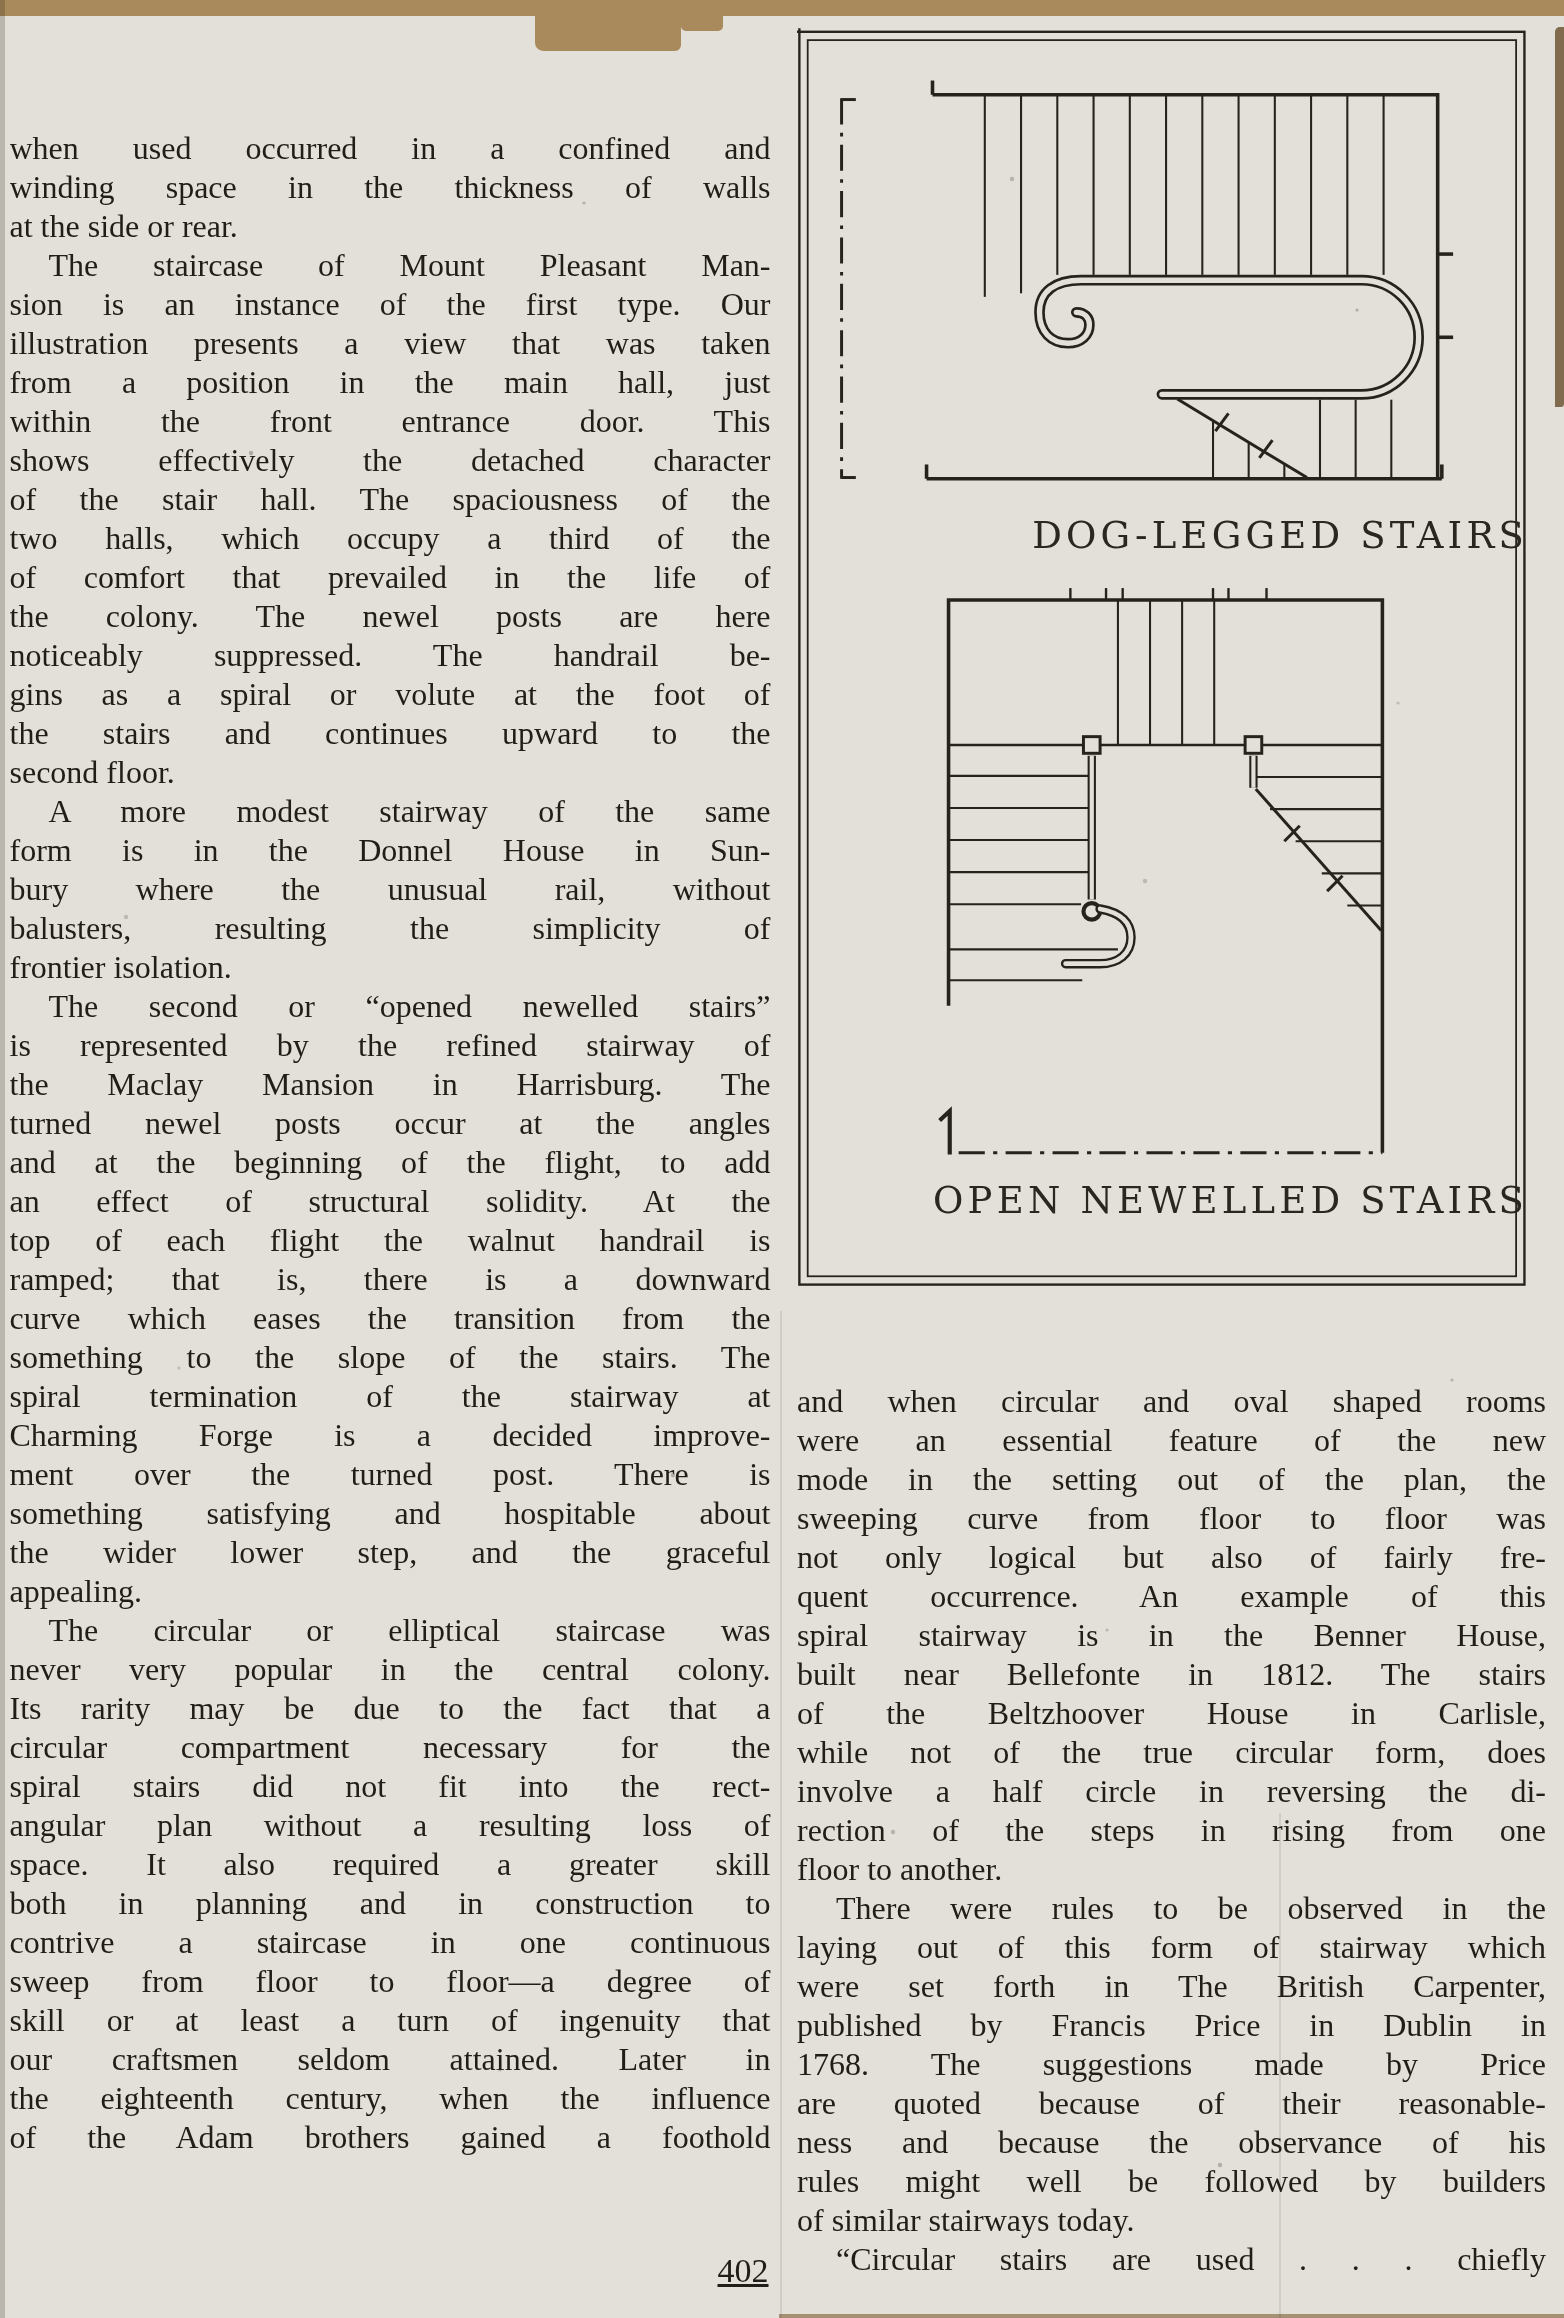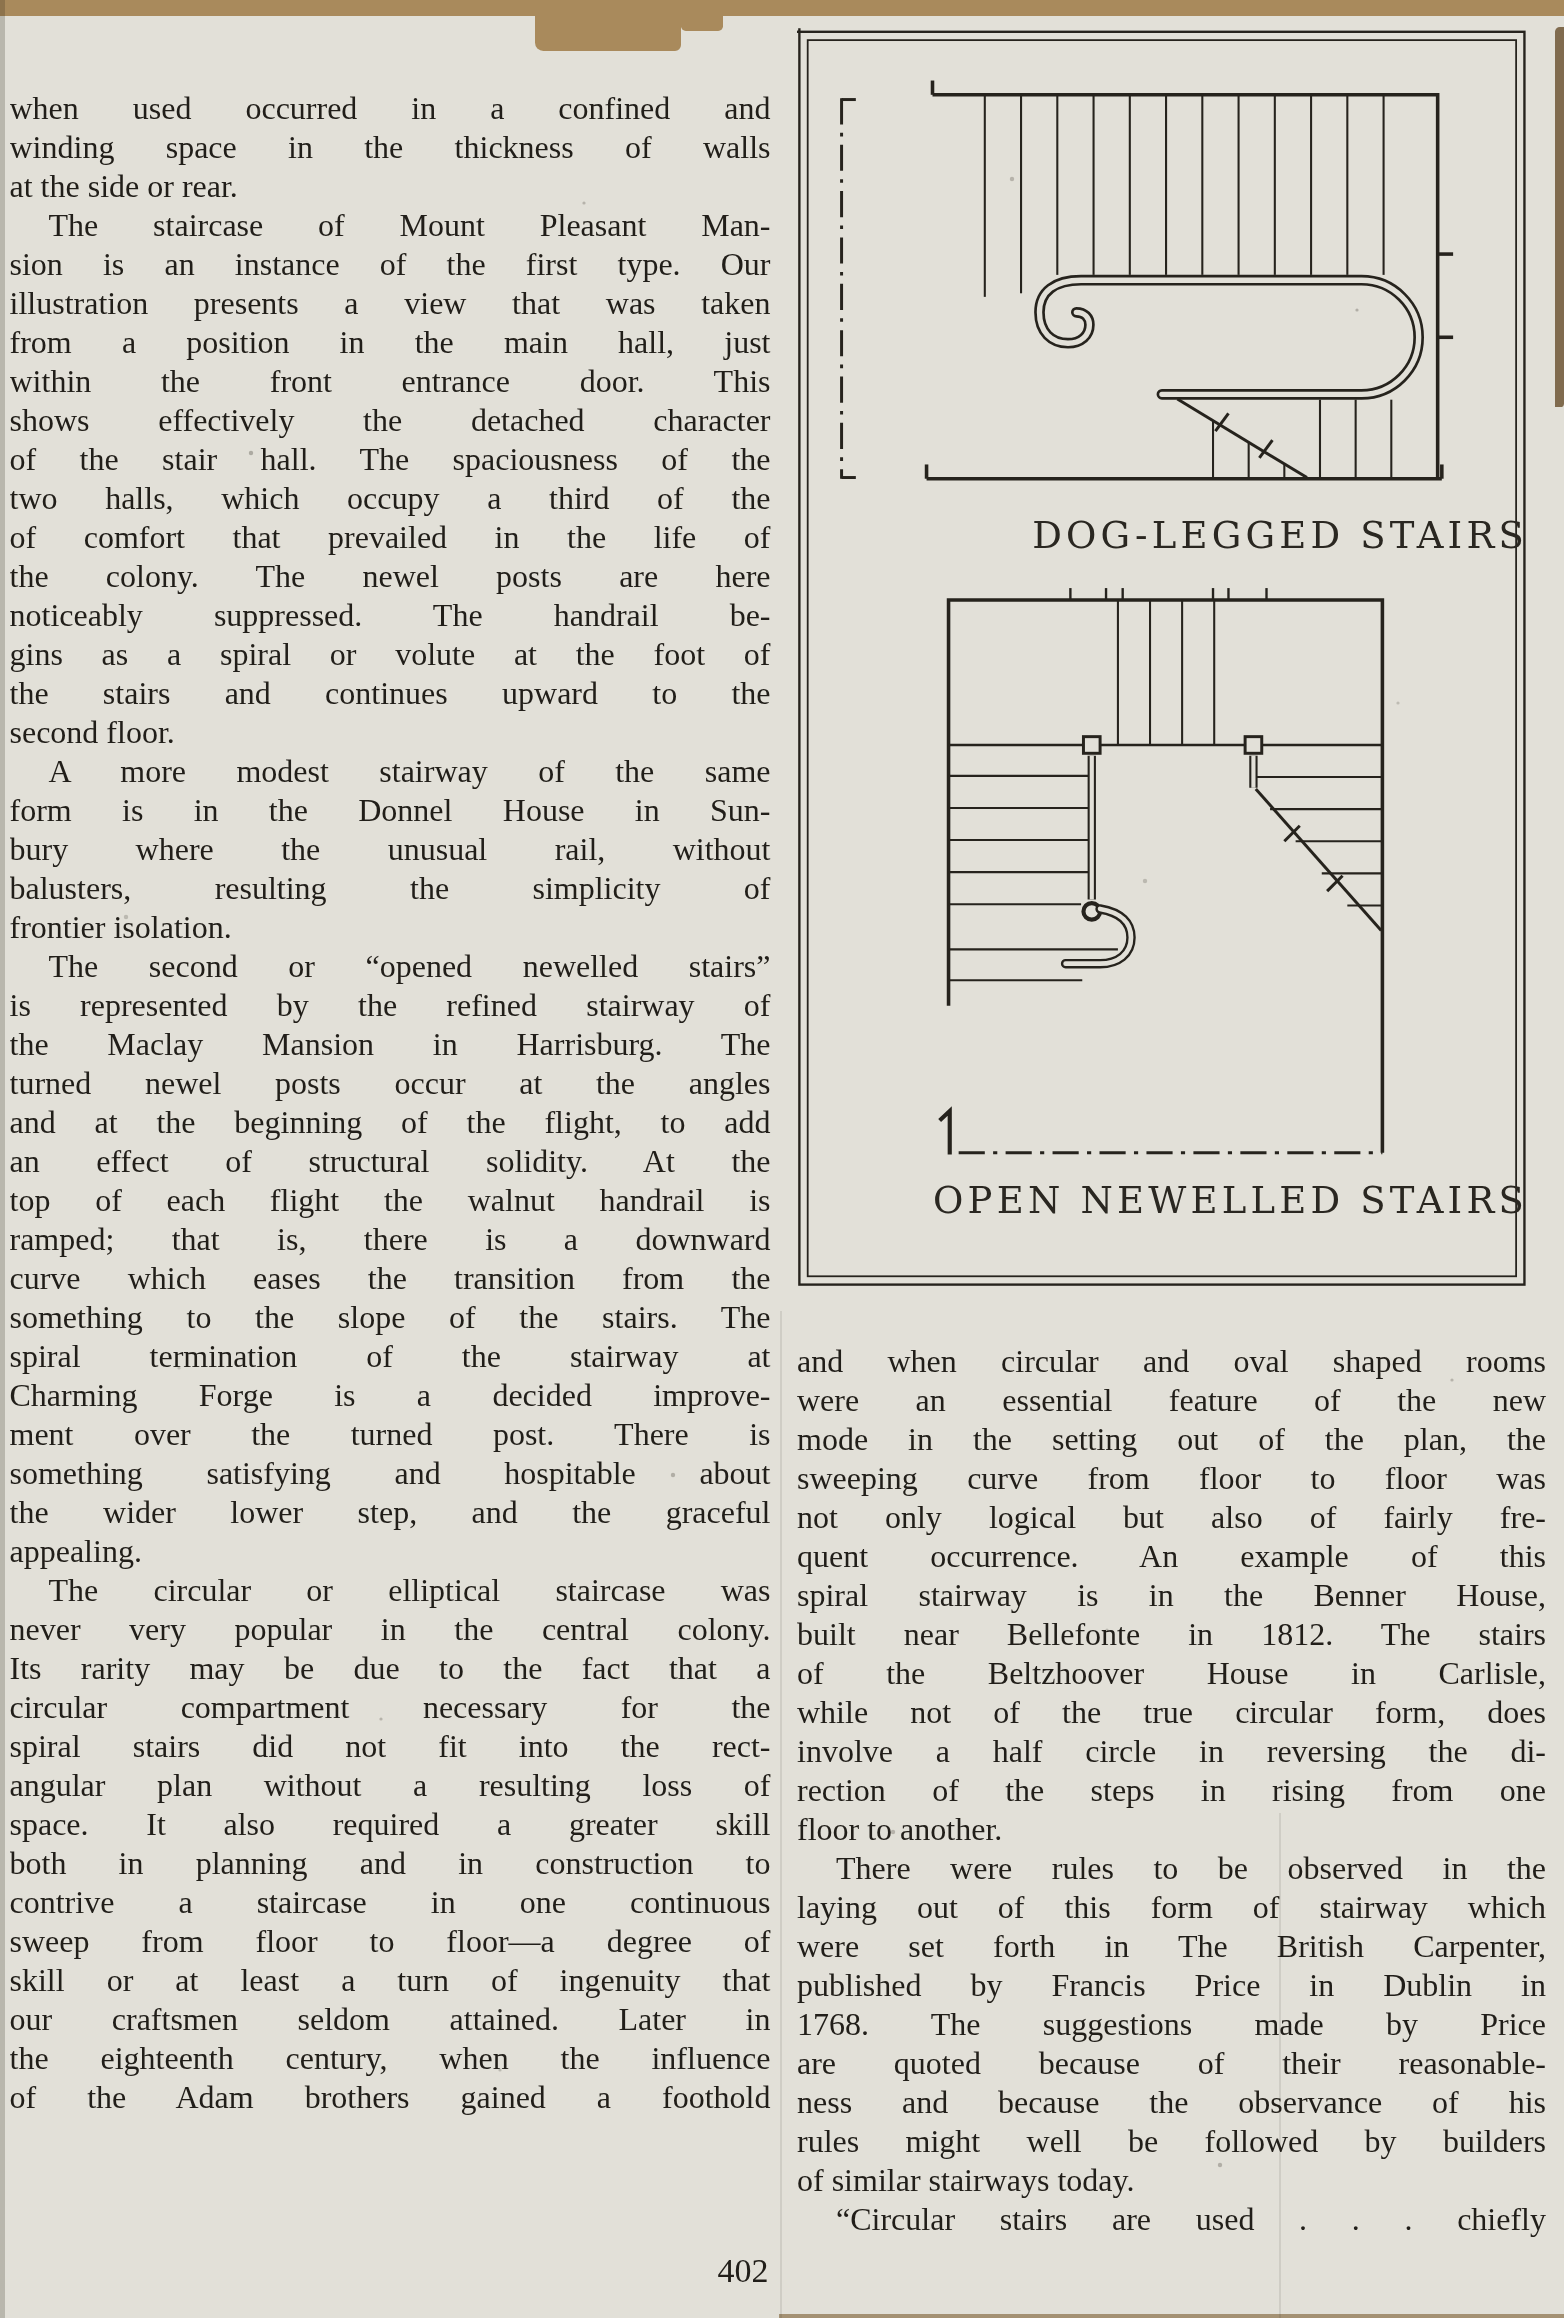--- a/index.html
+++ b/index.html
@@ -31,42 +31,42 @@
     box-shadow:
       250px 452px 0 1.2px rgba(50,45,35,.30), 583px 202px 0 0.6px rgba(50,45,35,.25),
       125px 916px 0 1.2px rgba(50,45,35,.22), 672px 1474px 0 1.2px rgba(50,45,35,.28),
       380px 1718px 0 0.6px rgba(50,45,35,.25), 1011px 178px 0 1.2px rgba(50,45,35,.25),
       1356px 309px 0 0.6px rgba(50,45,35,.28), 1144px 880px 0 1.2px rgba(50,45,35,.22),
       1451px 1379px 0 0.6px rgba(50,45,35,.25), 892px 1831px 0 1.2px rgba(50,45,35,.25),
       1219px 2164px 0 1.2px rgba(50,45,35,.28), 499px 2069px 0 0.6px rgba(50,45,35,.22),
       178px 1367px 0 0.6px rgba(50,45,35,.2), 1397px 702px 0 0.6px rgba(50,45,35,.2),
       1106px 1629px 0 0.6px rgba(50,45,35,.22);
   }
-  .column{position:absolute;color:#211e19;font-size:32px;}
+  .column{position:absolute;color:#211e19;font-size:32px;margin-top:40px;}
   .column .line{
     height:39px;line-height:39px;white-space:normal;
     text-align:justify;text-align-last:justify;-moz-text-align-last:justify;
     overflow:hidden;
   }
   .column .line.noj{text-align-last:left;-moz-text-align-last:left;}
   .column .line.indent{text-indent:39px;}
   .col-left{left:9.5px;top:89px;width:761px;}
   .col-right{left:797px;top:1342px;width:749px;}
   .figure-box{position:absolute;left:797px;top:28px;width:731px;height:1261px;}
   .figure-box svg{position:absolute;left:0;top:0;}
   .fig-caption{
     position:absolute;left:0;width:100%;text-align:right;
     font-family:"DejaVu Serif", serif;font-size:37px;color:#2a2721;
     letter-spacing:4.2px;white-space:nowrap;
   }
   .fig-caption.c1{top:486px;}
   .fig-caption.c2{top:1151px;}
   .page-number{
     position:absolute;left:654px;top:2252px;width:178px;text-align:center;
-    font-size:34px;color:#211e19;
+    font-size:34px;color:#211e19;text-decoration:underline;
   }
 </style>
 </head>
 <body>
 
 <div class="paper"></div>
 <div class="board-notch n1"></div>
 <div class="board-notch n2"></div>
 <div class="edge-streak"></div>
 <div class="edge-bottom"></div>

